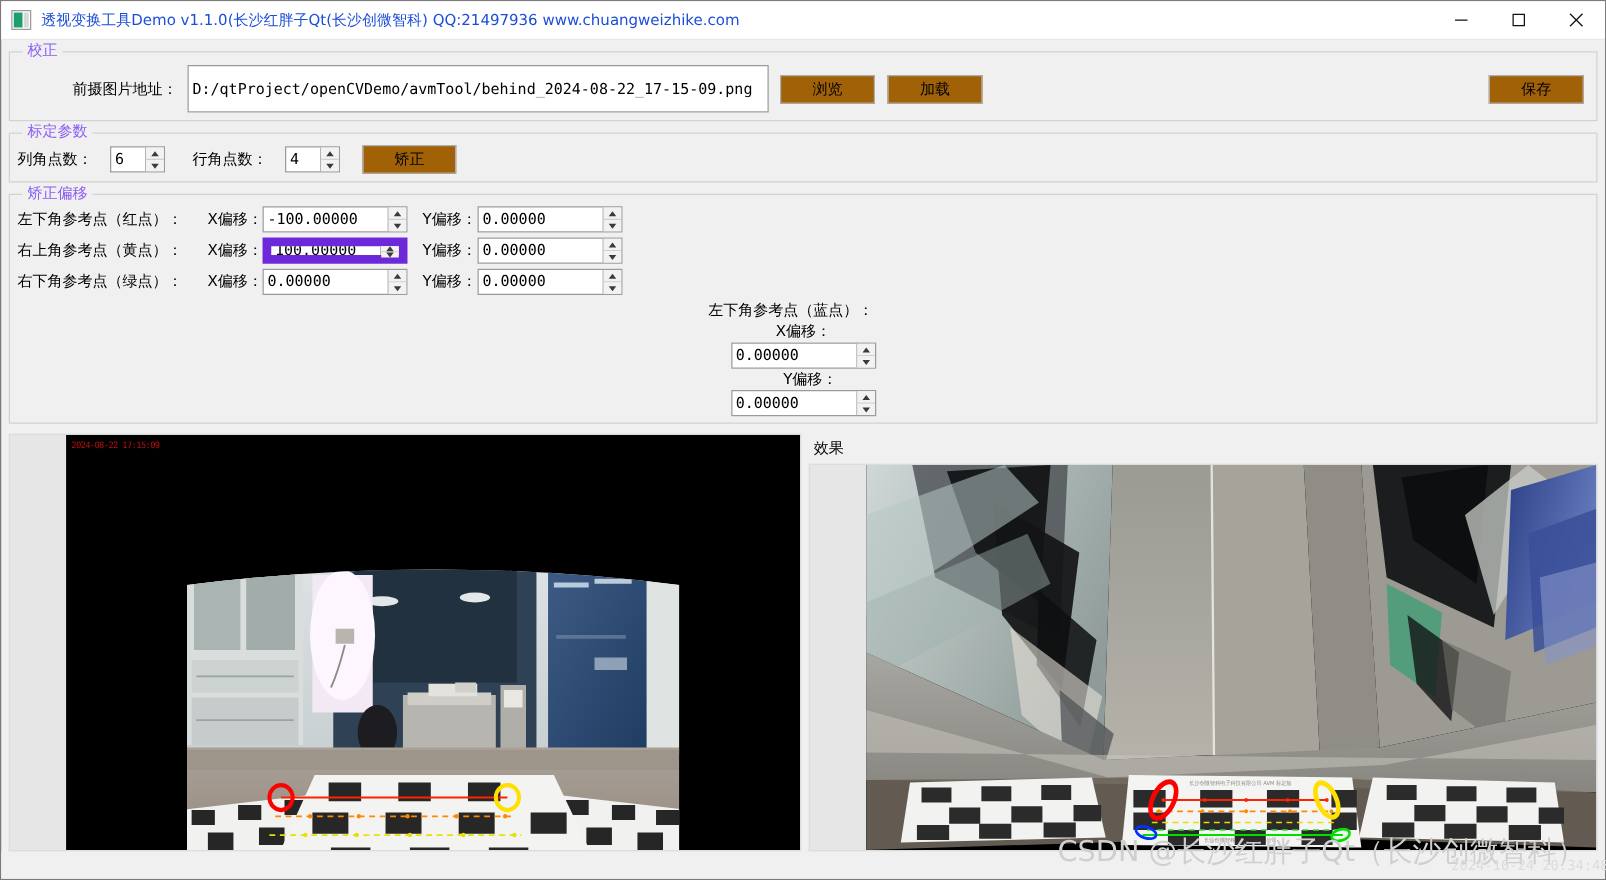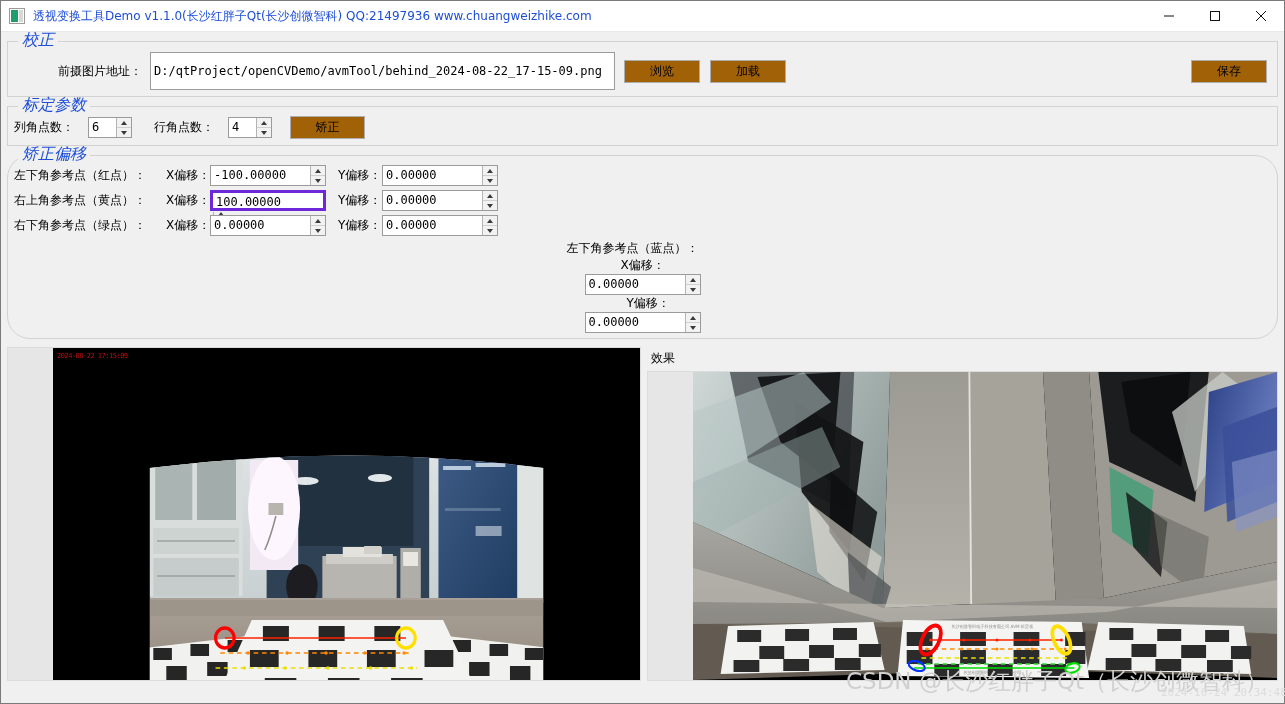--- a/index.html
+++ b/index.html
@@ -52,21 +52,21 @@
   
   .group {
     position: relative;
     border: 1px solid #d2d2d2;
     margin: 0 6px;
     background: #f0f0f0;
   }
   .group > .group-title {
     position: absolute; top: -9px; left: 10px;
     background: #f0f0f0; padding: 0 4px;
-    font-size: 16px; color: #1d4ed8; line-height: 14px; font-style: italic;
+    font-size: 12px; color: #8b5cf6; line-height: 14px;
   }
   .group-body { padding: 12px 8px 8px 8px; }
 
   .row { display: flex; align-items: center; }
 
   .lbl { font-size: 12px; color: #000; white-space: nowrap; }
 
   
   .lineedit {
     height: 38px; background: #fff;
@@ -74,21 +74,21 @@
     font-family: "DejaVu Sans Mono", "Liberation Mono", monospace;
     font-size: 12px; color: #000;
     padding: 0 3px; line-height: 19px;
     outline: none;
   }
   .spin {
     display: inline-flex; height: 21px;
     border: 1px solid #9b9b9b; background: #fff;
     align-items: stretch;
   }
-  .spin.focused { border: 3px solid #6d28d9; flex-direction: column; }
+  .spin.focused { border: 7px solid #6d28d9; }
   .spin .spin-val {
     flex: 1; border: none; outline: none; background: transparent;
     font-family: "DejaVu Sans Mono", "Liberation Mono", monospace;
     font-size: 12px; color: #000; padding: 0 3px; line-height: 19px;
     min-width: 0;
   }
   .spin-btns {
     width: 15px; display: flex; flex-direction: column;
     border-left: 1px solid #b4b4b4; flex: none;
   }
@@ -213,21 +213,21 @@
             <div class="spin-dn">
                 <i class="arrow-dn"></i>
               </div>
           </div>
         </div>
         <div class="btn" style="width:75px; margin-left:18px;">矫正</div>
       </div>
     </div>
   </div>
 
-  <div class="group" style="margin-top:9px;border-radius:23px;">
+  <div class="group" style="margin-top:9px;">
     <div class="group-title">矫正偏移</div>
     <div class="group-body" style="padding:9px 6px 5px 6px;" id="offset-rows">
         <div class="row" style="margin-bottom: 4px;">
           <div class="lbl" style="width: 152px;">左下角参考点（红点）：</div>
           <div class="lbl" style="margin-left: 0px; width: 44px;">X偏移：</div>
           <div class="spin" style="width: 116px;">
             <input class="spin-val" value="-100.00000" style="">
             <div class="spin-btns">
               <div class="spin-up">
                 <i class="arrow-up"></i>

